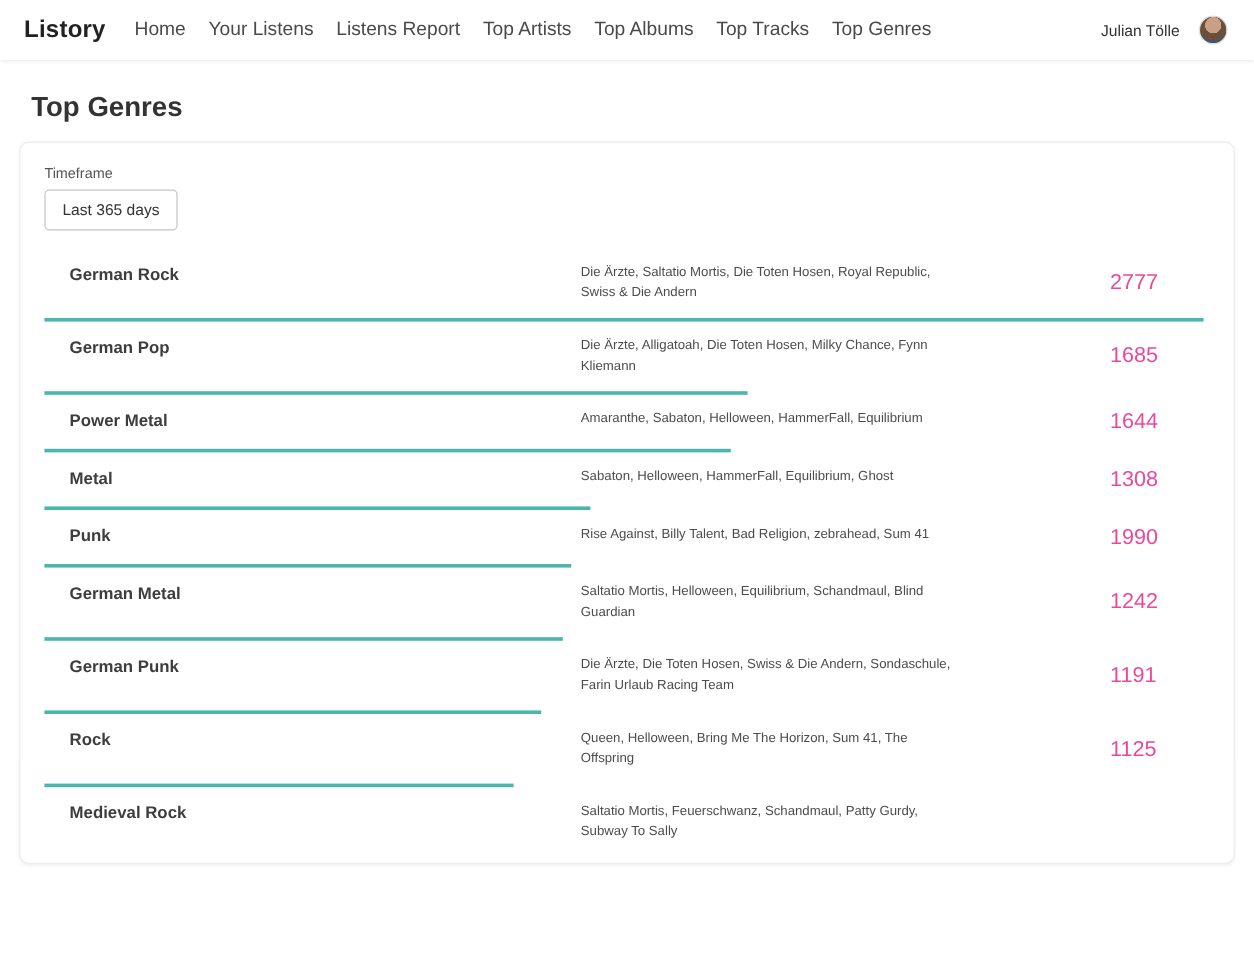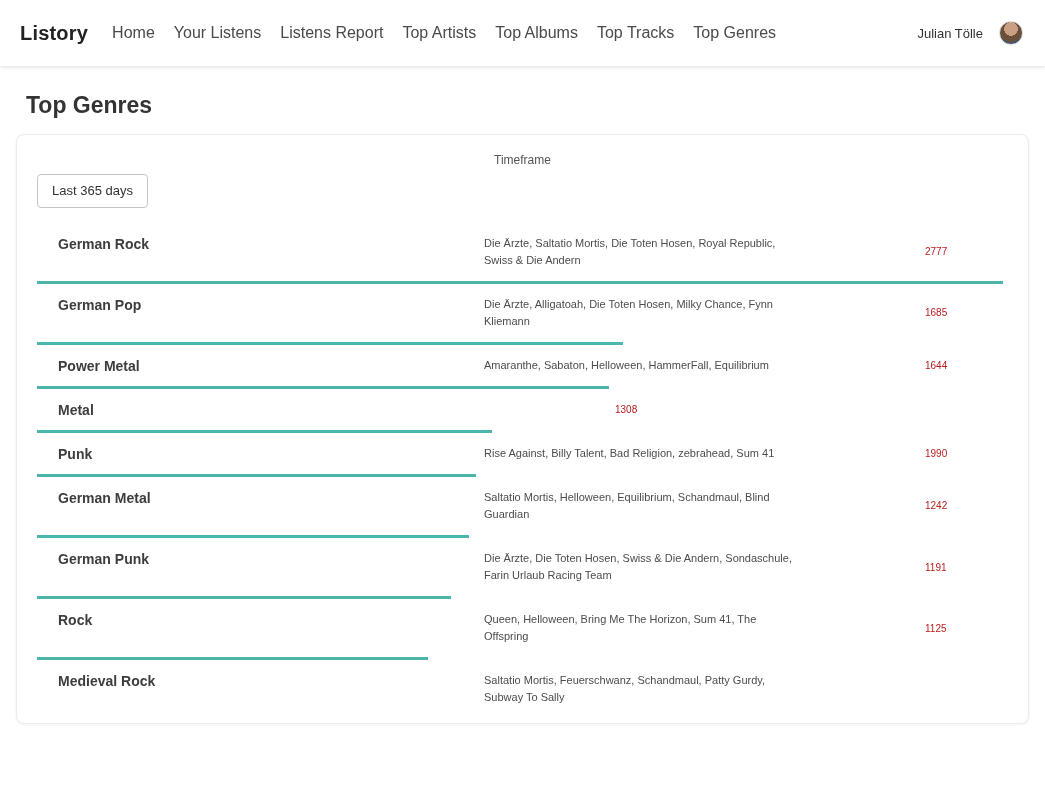--- a/index.html
+++ b/index.html
@@ -7,21 +7,21 @@
     margin: 0; padding: 0;
     width: 1045px; height: 796px;
     overflow: hidden;
     background: #ffffff;
     font-family: "Liberation Sans", sans-serif;
     color: #333;
   }
   
   .nav {
     display: flex; align-items: center;
-    height: 66px; padding: 0 22px 0 20px;
+    height: 50px; padding: 0 22px 0 20px;
     background: #fff;
     box-shadow: 0 1px 4px rgba(0,0,0,.14);
     position: relative; z-index: 2;
   }
   .brand {
     font-size: 20px; font-weight: bold; color: #222;
     margin-right: 24px; letter-spacing: .2px; cursor: pointer;
   }
   .nav-links { display: flex; gap: 19px; align-items: center; }
   .nav-link {
@@ -40,21 +40,21 @@
   .page-title {
     font-size: 23px; font-weight: bold; color: #333;
     margin: 26px 0 15px 10px;
   }
   .card {
     border: 1px solid #ececec; border-radius: 8px;
     box-shadow: 0 1px 3px rgba(0,0,0,.06);
     padding: 18px 20px 2px 20px;
     background: #fff;
   }
-  .tf-label { font-size: 12px; color: #555; margin: 0 0 7px 0; text-align: center; }
+  .tf-label { font-size: 12px; color: #555; margin: 0 0 7px 0; }
   .tf-button {
     font-family: inherit; font-size: 13px; color: #333;
     background: #fff; border: 1px solid #c4c4c4; border-radius: 4px;
     padding: 8px 14px; cursor: pointer; line-height: 1.2;
   }
   
   .genre-table { margin-top: 15px; }
   .genre-row {
     position: relative;
     display: grid;
@@ -63,21 +63,21 @@
     padding: 12px 0 15px 0;
   }
   .genre-name {
     font-size: 14px; font-weight: bold; color: #3d3d3d;
     padding-left: 21px; padding-top: 1px;
   }
   .genre-artists {
     font-size: 11px; color: #4c4c4c; line-height: 1.55;
   }
   .genre-count {
-    font-size: 10px; color: #b91c1c;
+    font-size: 18px; color: #ec4899;
     padding-left: 131px; align-self: center;
   }
   .genre-bar {
     position: absolute; left: 0; right: 5px; bottom: 0; height: 3px;
   }
   .genre-bar-fill { height: 100%; background: #4db6ac; }
 </style>
 </head>
 <body>
 
@@ -129,20 +129,21 @@
     <div class="genre-name">Power Metal</div>
     <div class="genre-artists">Amaranthe, Sabaton, Helloween, HammerFall, Equilibrium</div>
     <div class="genre-count">1644</div>
     <div class="genre-bar">
       <div class="genre-bar-fill" style="width: 59.2%; background: rgb(77, 182, 172);"></div>
     </div>
   </div>
 
   <div class="genre-row">
     <div class="genre-name">Metal</div>
+    <div class="genre-artists">Sabaton, Helloween, HammerFall, Equilibrium, Ghost</div>
     <div class="genre-count">1308</div>
     <div class="genre-bar">
       <div class="genre-bar-fill" style="width: 47.1%; background: rgb(77, 182, 172);"></div>
     </div>
   </div>
 
   <div class="genre-row">
     <div class="genre-name">Punk</div>
     <div class="genre-artists">Rise Against, Billy Talent, Bad Religion, zebrahead, Sum 41</div>
     <div class="genre-count">1990</div>

